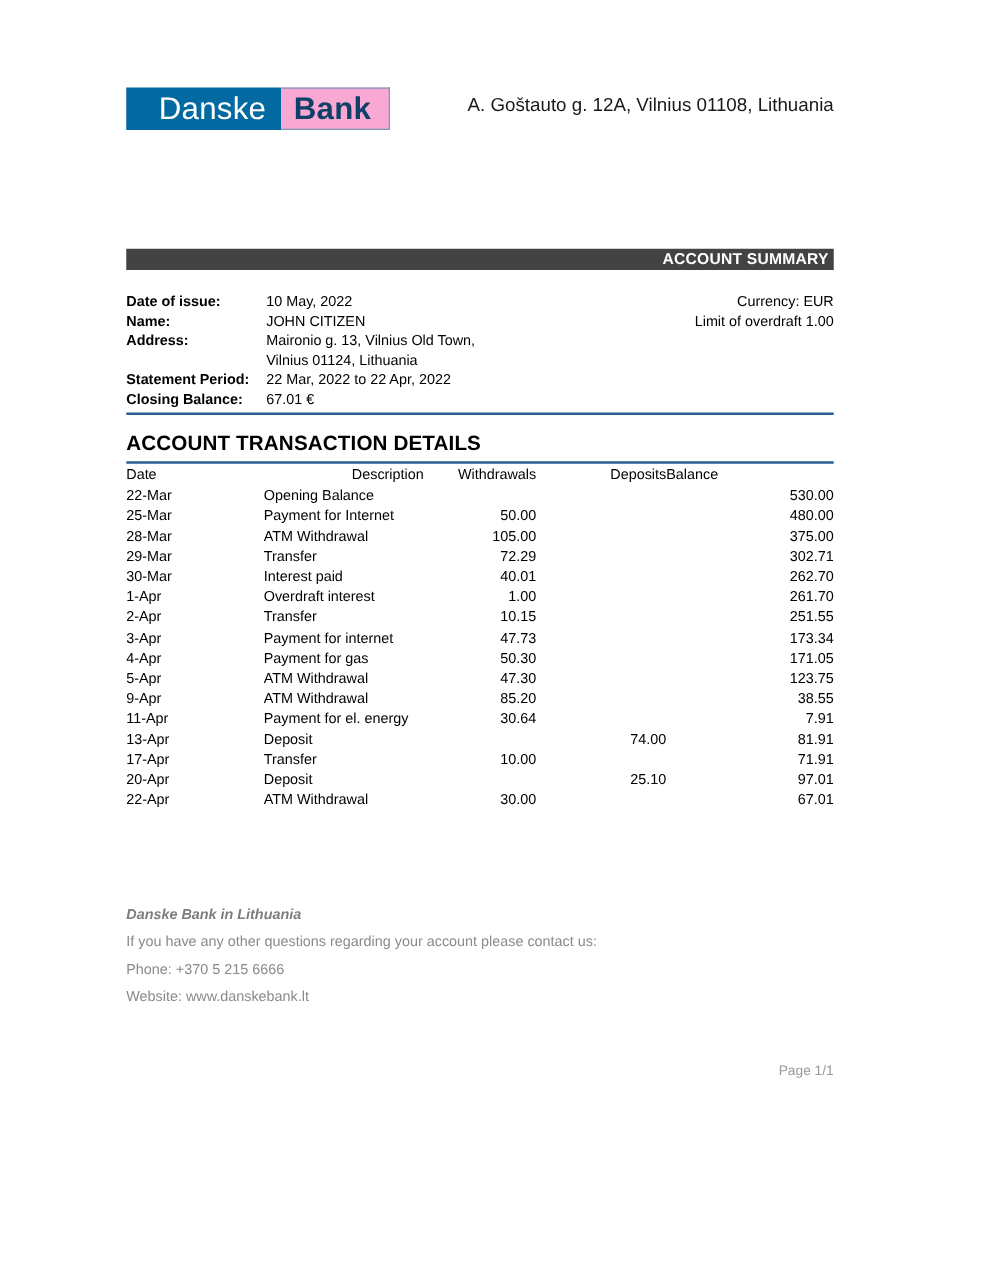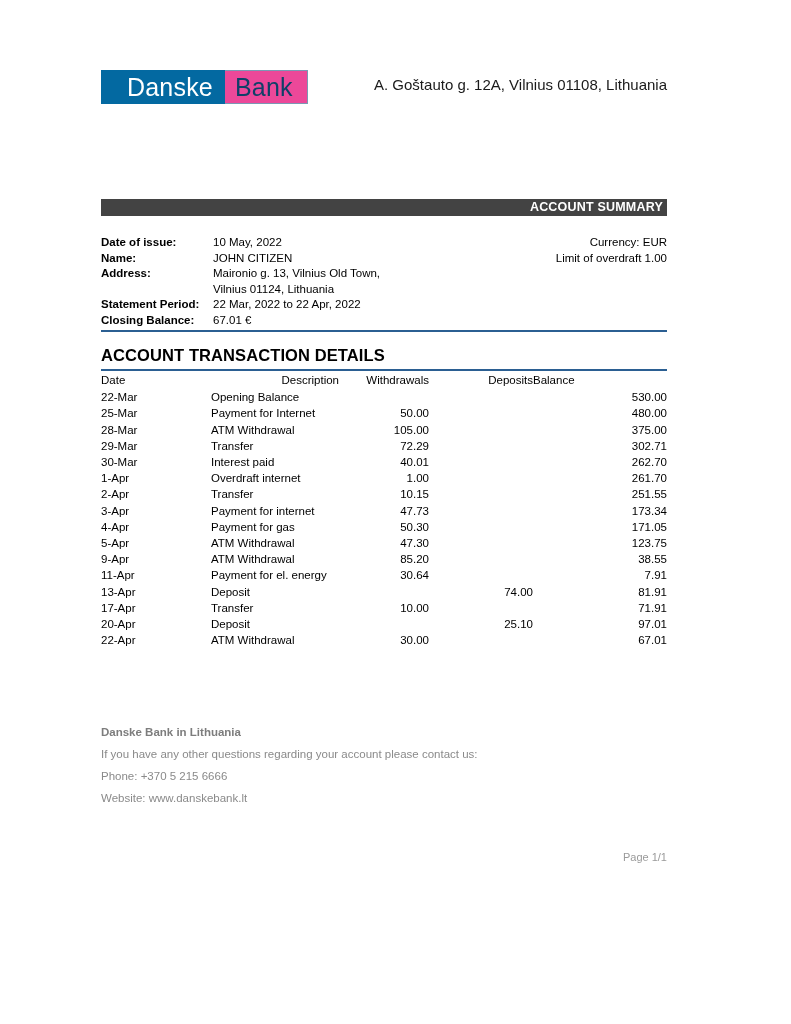--- a/index.html
+++ b/index.html
@@ -46,24 +46,24 @@
     color: #ffffff;
     font-size: 25px;
     font-weight: 400;
     letter-spacing: 0.2px;
     padding: 0 12px 0 26px;
     display: flex;
     align-items: center;
     line-height: 1;
   }
   .logo-bank {
-    background: #ec4899;
+    background: #f9a8d4;
     color: #0f4068;
     font-size: 25px;
-    font-weight: 400;
+    font-weight: 700;
     letter-spacing: 0.2px;
     padding: 0 14px 0 10px;
     display: flex;
     align-items: center;
     line-height: 1;
     border: 1px solid #7a98b4;
     border-left: none;
     box-sizing: border-box;
   }
   .bank-address {
@@ -194,20 +194,21 @@
     left: 101px;
     top: 721px;
     width: 566px;
     color: #8a8a8a;
     font-size: 11.5px;
     line-height: 22px;
   }
   .footer-title {
     font-weight: bold;
     color: #7d7d7d;
+    font-style: italic;
   }
   .page-num {
     position: absolute;
     right: 0;
     top: 0;
     width: 566px;
     text-align: right;
     color: #9a9a9a;
     font-size: 11px;
   }
@@ -313,21 +314,21 @@
       </tr>
       <tr>
         <td class="col-date">30-Mar</td>
         <td class="col-desc">Interest paid</td>
         <td class="col-wdr">40.01</td>
         <td class="col-dep"></td>
         <td class="col-bal">262.70</td>
       </tr>
       <tr>
         <td class="col-date">1-Apr</td>
-        <td class="col-desc">Overdraft internet</td>
+        <td class="col-desc">Overdraft interest</td>
         <td class="col-wdr">1.00</td>
         <td class="col-dep"></td>
         <td class="col-bal">261.70</td>
       </tr>
       <tr>
         <td class="col-date">2-Apr</td>
         <td class="col-desc">Transfer</td>
         <td class="col-wdr">10.15</td>
         <td class="col-dep"></td>
         <td class="col-bal">251.55</td>

